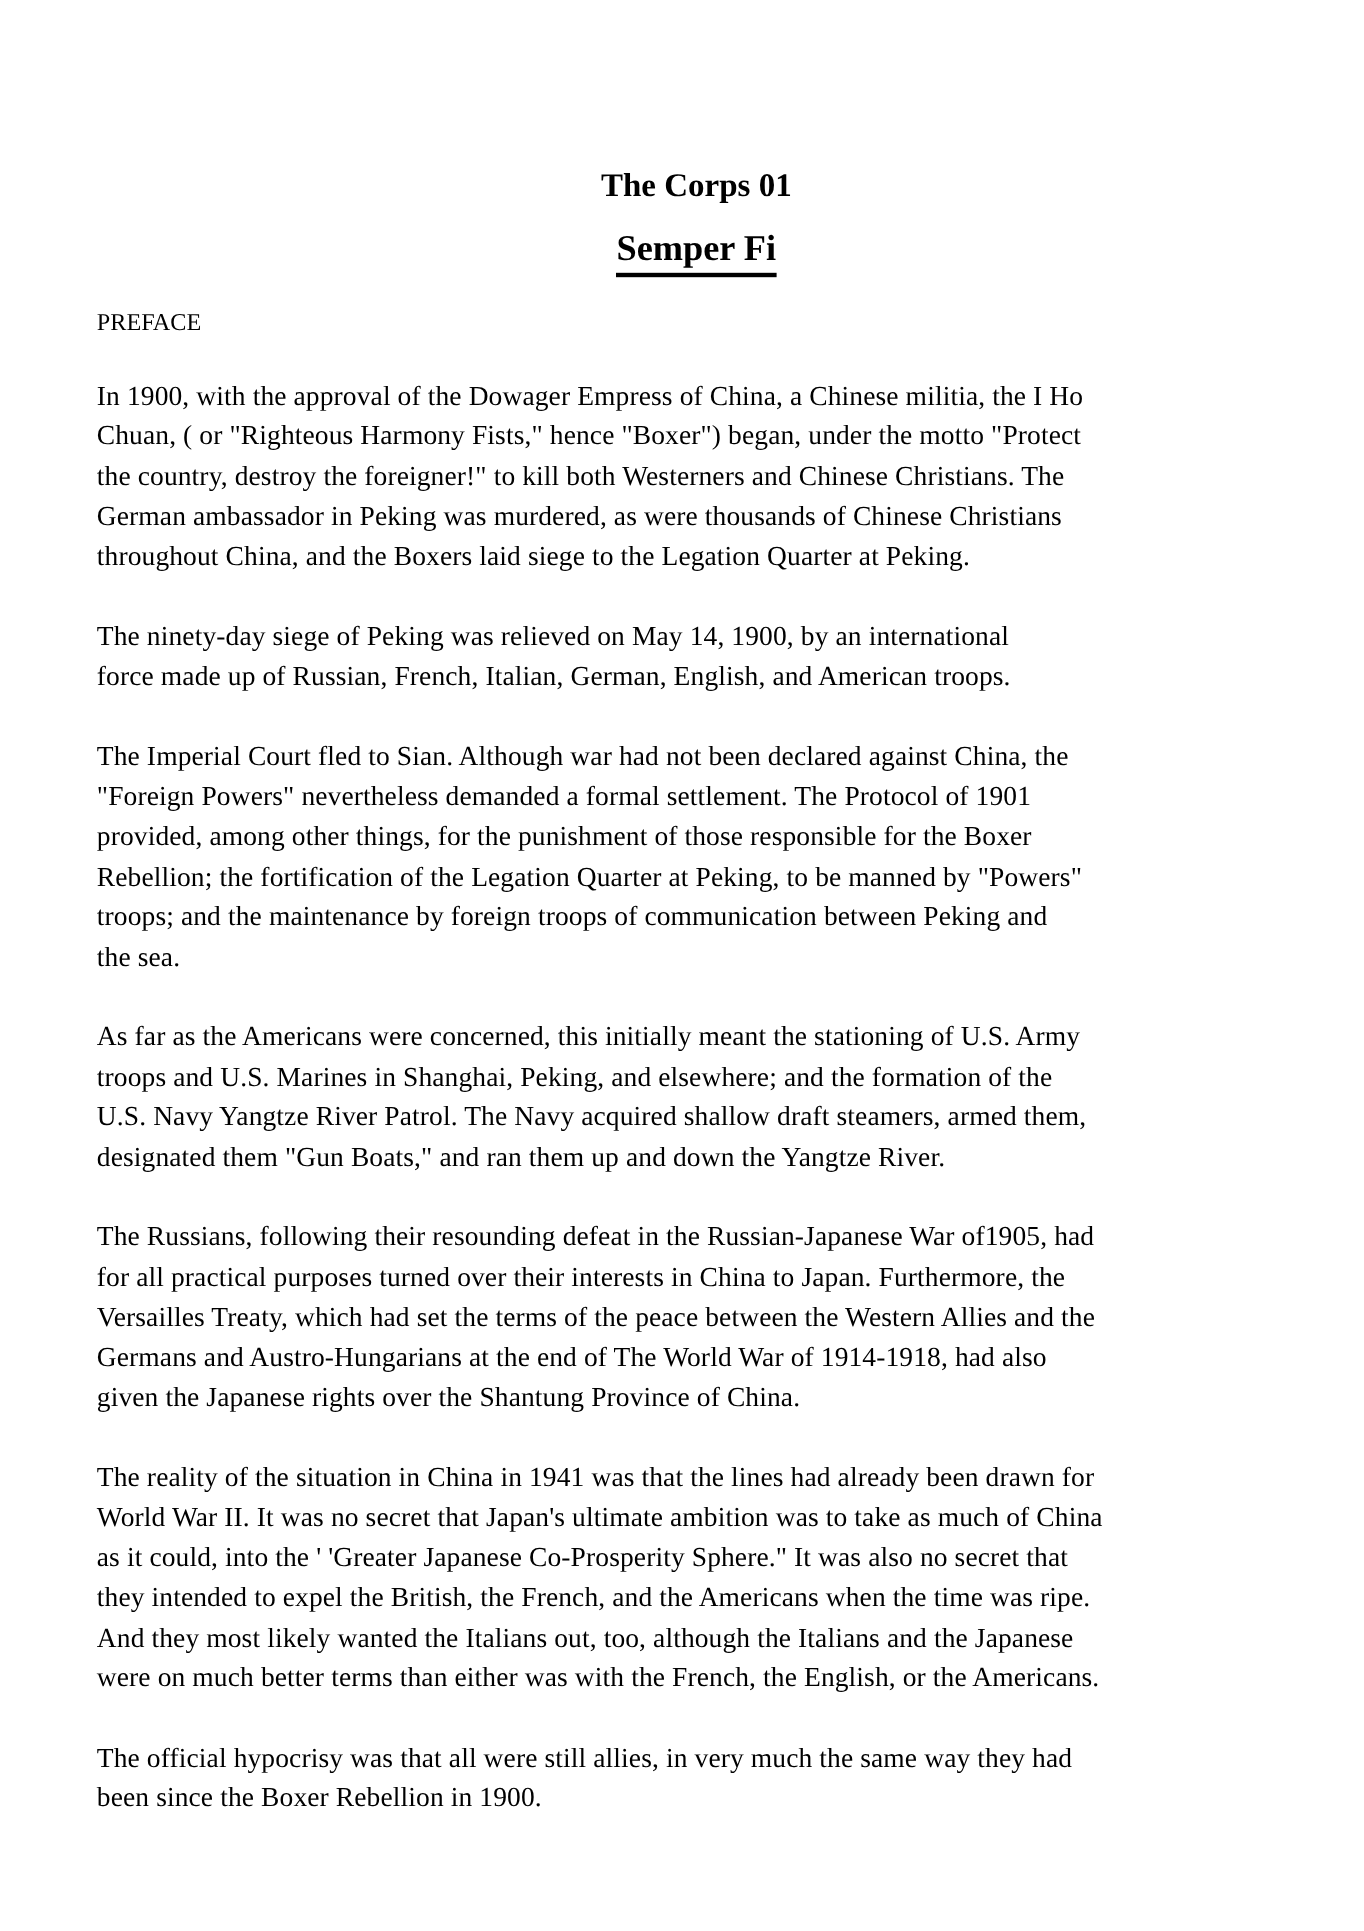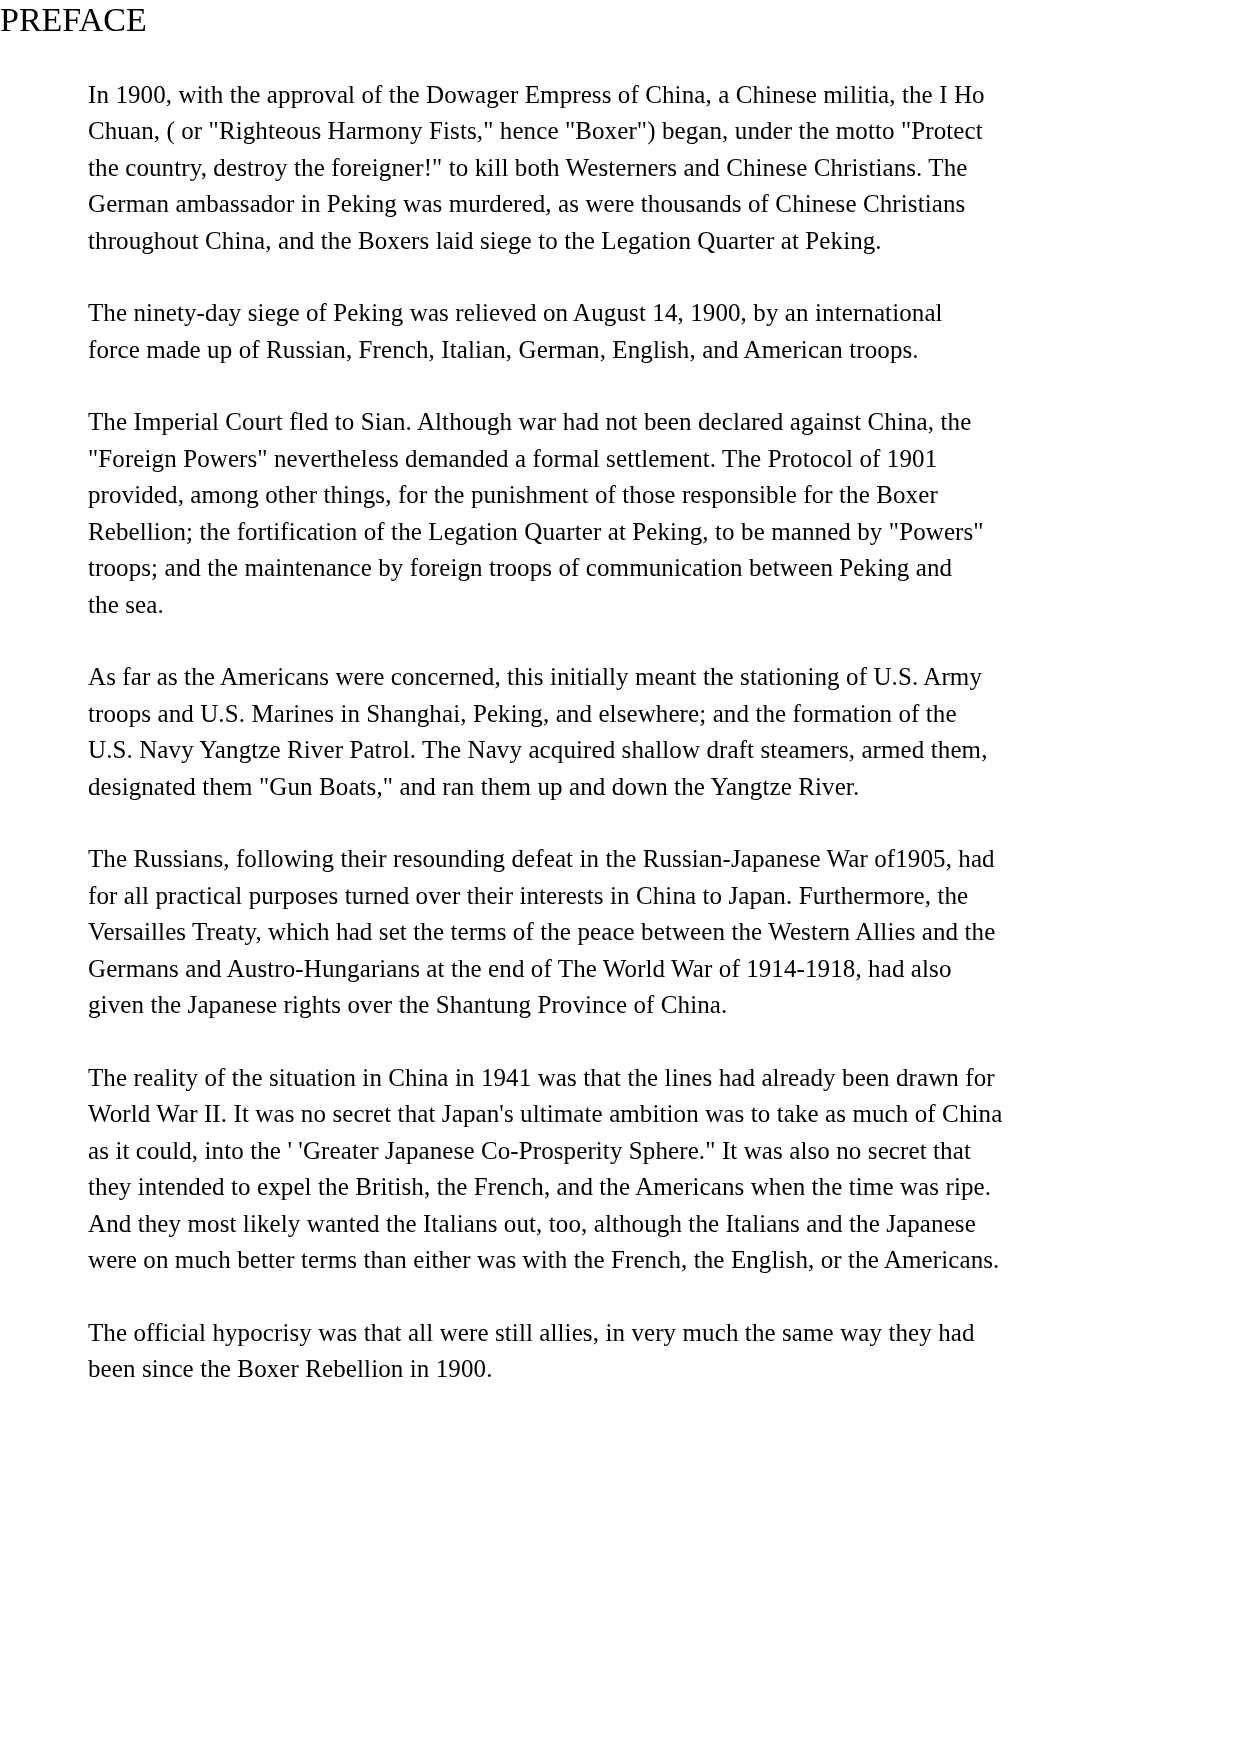--- a/index.html
+++ b/index.html
@@ -35,44 +35,52 @@
     line-height: 1.15;
   }
   .book-title {
     display: inline-block;
     font-size: 33px;
     font-weight: bold;
     border-bottom: 4px solid #000000;
     padding-bottom: 3px;
   }
   .section-heading {
-    font-size: 34px;
+    margin-top: 28px;
+    padding-left: 88px;
+    font-size: 22px;
     line-height: 1.2;
   }
   .para {
     margin-top: 36px;
     padding-left: 88px;
     font-size: 25px;
     line-height: 36.5px;
     white-space: pre;      
     letter-spacing: 0.1px;
   }
 </style>
 </head>
 <body>
 
 <div class="page">
+  <div class="headings">
+    <div class="series-title">The Corps 01</div>
+    <div class="book-title-row">
+      <span class="book-title">Semper Fi</span>
+    </div>
+  </div>
   <div class="section-heading">PREFACE</div>
   <div id="paragraphs">
       <div class="para">In 1900, with the approval of the Dowager Empress of China, a Chinese militia, the I Ho
 Chuan, ( or "Righteous Harmony Fists," hence "Boxer") began, under the motto "Protect
 the country, destroy the foreigner!" to kill both Westerners and Chinese Christians. The
 German ambassador in Peking was murdered, as were thousands of Chinese Christians
 throughout China, and the Boxers laid siege to the Legation Quarter at Peking.</div>
-      <div class="para">The ninety-day siege of Peking was relieved on August 14, 1900, by an international
+      <div class="para">The ninety-day siege of Peking was relieved on May 14, 1900, by an international
 force made up of Russian, French, Italian, German, English, and American troops.</div>
       <div class="para">The Imperial Court fled to Sian. Although war had not been declared against China, the
 "Foreign Powers" nevertheless demanded a formal settlement. The Protocol of 1901
 provided, among other things, for the punishment of those responsible for the Boxer
 Rebellion; the fortification of the Legation Quarter at Peking, to be manned by "Powers"
 troops; and the maintenance by foreign troops of communication between Peking and
 the sea.</div>
       <div class="para">As far as the Americans were concerned, this initially meant the stationing of U.S. Army
 troops and U.S. Marines in Shanghai, Peking, and elsewhere; and the formation of the
 U.S. Navy Yangtze River Patrol. The Navy acquired shallow draft steamers, armed them,

